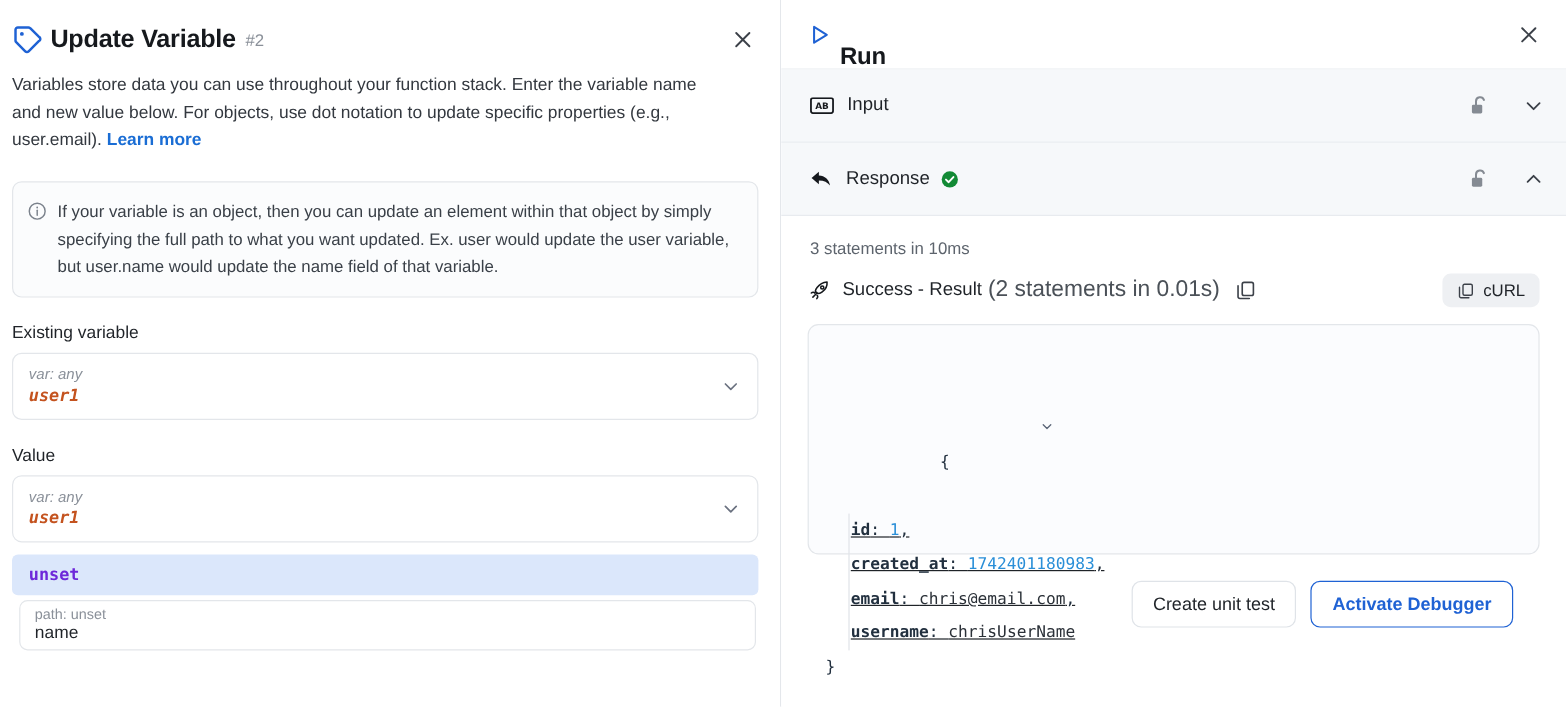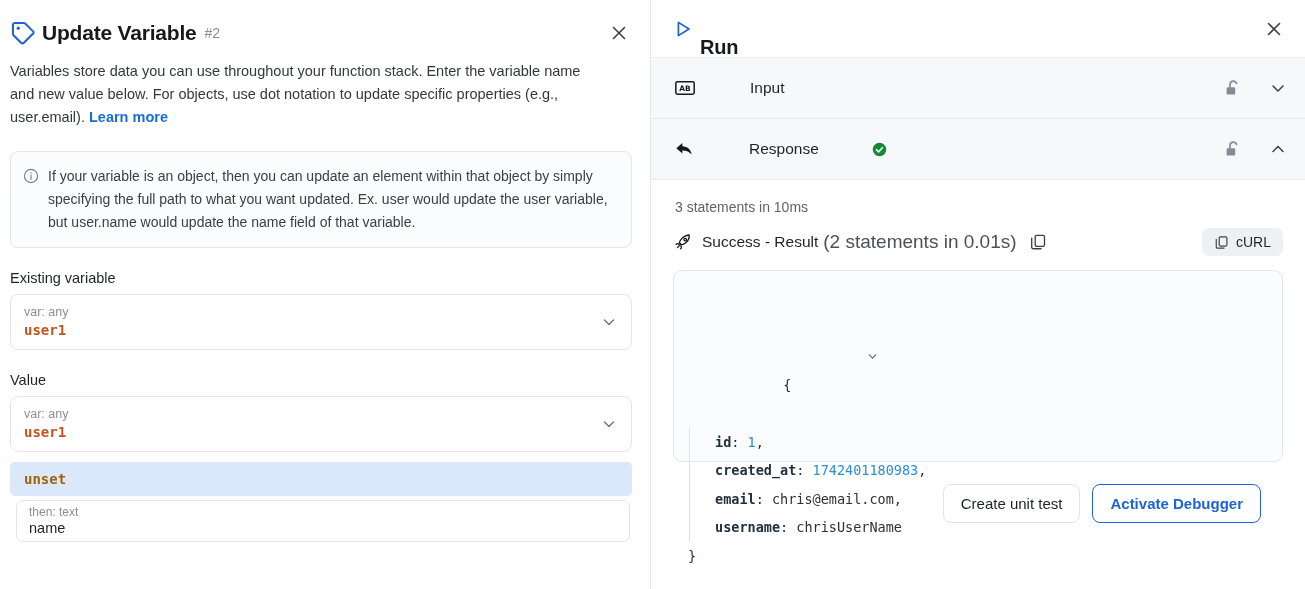--- a/index.html
+++ b/index.html
@@ -68,20 +68,21 @@
   .select-box {
     margin: 0 18px 0 10px;
     border: 1px solid #e3e6ea;
     border-radius: 8px;
     background: #ffffff;
     height: 56px;
     padding: 8px 12px 8px 13px;
     display: flex; 
     position: relative;
     cursor: pointer;
+    font-style: italic;
   }
   .select-inner { display: flex; flex-direction: column; justify-content: center; gap: 1px; }
   .sub-label { font-size: 12.5px; color: #8a9099; line-height: 15px; }
   .mono-val {
     font-family: "DejaVu Sans Mono", monospace;
     font-size: 14px; font-weight: 700; color: #c4531f; line-height: 18px;
   }
   .chev {
     position: absolute; right: 14px; top: 50%; transform: translateY(-50%);
     width: 16px; height: 16px; color: #6b7280;
@@ -92,21 +93,21 @@
     margin: 10px 18px 0 10px;
     background: #dbe7fb;
     border-radius: 5px;
     padding: 9px 0 9px 14px;
     height: 34px;
     display: flex; align-items: center;
     cursor: pointer;
   }
   .unset-text {
     font-family: "DejaVu Sans Mono", monospace;
-    font-size: 14px; font-weight: 700; color: #a16207;
+    font-size: 14px; font-weight: 700; color: #6d28d9;
   }
   .path-box {
     margin: 4px 20px 0 16px;
     border: 1px solid #e3e6ea;
     border-radius: 7px;
     background: #ffffff;
     height: 42px;
     padding: 4px 12px 4px 12px;
     display: flex; flex-direction: column; justify-content: center; gap: 0px;
     cursor: text;
@@ -131,21 +132,20 @@
   .play-icon { width: 20px; height: 20px; margin-right: 7px; flex:0 0 20px; }
   .right-title { font-size: 20px; font-weight: 700; color: #16191d; letter-spacing: -0.2px; margin-top: 38px; }
 
   .accordion-row {
     display: flex; align-items: center;
     height: 61px;
     padding: 0 18px 0 24px;
     background: #f6f8fa;
     border-bottom: 1px solid #e8ebef;
     cursor: pointer;
-    gap: 44px;
   }
   .ab-icon { width: 20px; height: 14px; margin-right: 11px; flex: 0 0 20px; }
   .reply-icon { width: 19px; height: 17px; margin-right: 11px; flex: 0 0 19px; color:#16191d; }
   .row-label { font-size: 15.5px; color: #1f2328; }
   .check-badge { width: 15px; height: 15px; margin-left: 9px; flex:0 0 15px; }
   .row-right { margin-left: auto; display: flex; align-items: center; gap: 27px; }
   .lock-icon { width: 17px; height: 18px; color: #858b93; }
   .row-chev { width: 18px; height: 18px; color: #3c4149; }
   .row-chev svg, .lock-icon svg, .ab-icon svg, .reply-icon svg, .check-badge svg { display:block; width:100%; height:100%; }
 
@@ -193,22 +193,23 @@
     white-space: pre;
     color: #253858;
   }
   .j-toggle { color: #5a6577; display:inline-block; width:14px; }
   .j-key { font-weight: 700; color: #22303f; }
   .j-num { color: #2a8fd8; }
   .j-str { color: #2b3138; }
   .j-punct { color: #22303f; }
   .json-indent {
     border-left: 1px solid #dfe3e8;
-    margin-left: 1px;
-    padding-left: 25px;
+    margin-left: 19px;
+    padding-left: 1px;
+    text-decoration: underline;
   }
   .btn-row {
     display: flex; justify-content: flex-end; gap: 12px;
     padding: 22px 22px 0 0;
   }
   .btn {
     height: 39px;
     border-radius: 8px;
     font-size: 15px;
     font-family: "Liberation Sans", sans-serif;
@@ -288,21 +289,21 @@
           <path d="M3.5 6 8 10.5 12.5 6"></path>
         </svg>
       </span>
     </div>
 
     <div class="unset-chip">
       <span class="unset-text">unset</span>
     </div>
 
     <div class="path-box">
-      <span class="sub-label">then: text</span>
+      <span class="sub-label">path: unset</span>
       <span class="path-val">name</span>
     </div>
 
   </div>
 
   <div class="right-panel">
 
     <div class="right-header">
       <span class="play-icon">
         <svg viewBox="0 0 20 20" fill="none" stroke="#1f62d4" stroke-width="1.7" stroke-linejoin="round">

